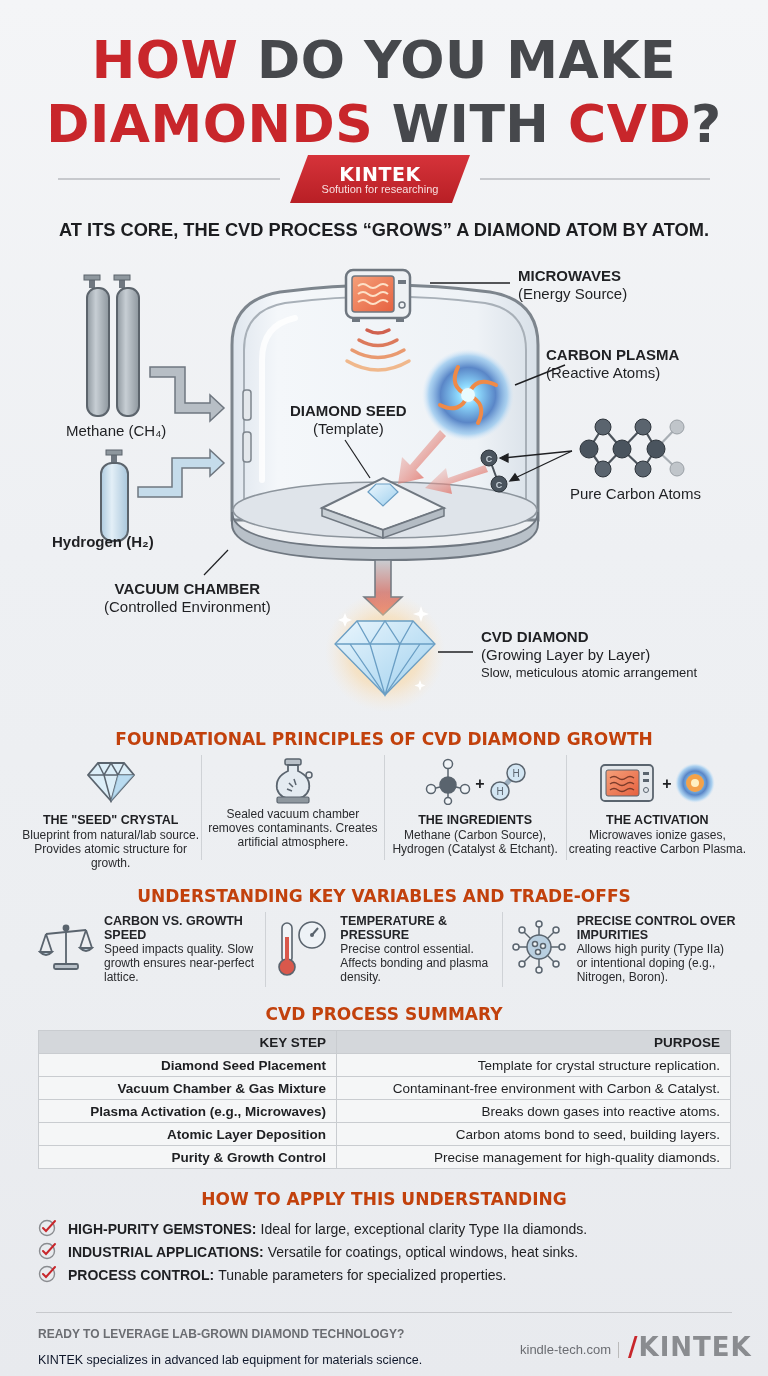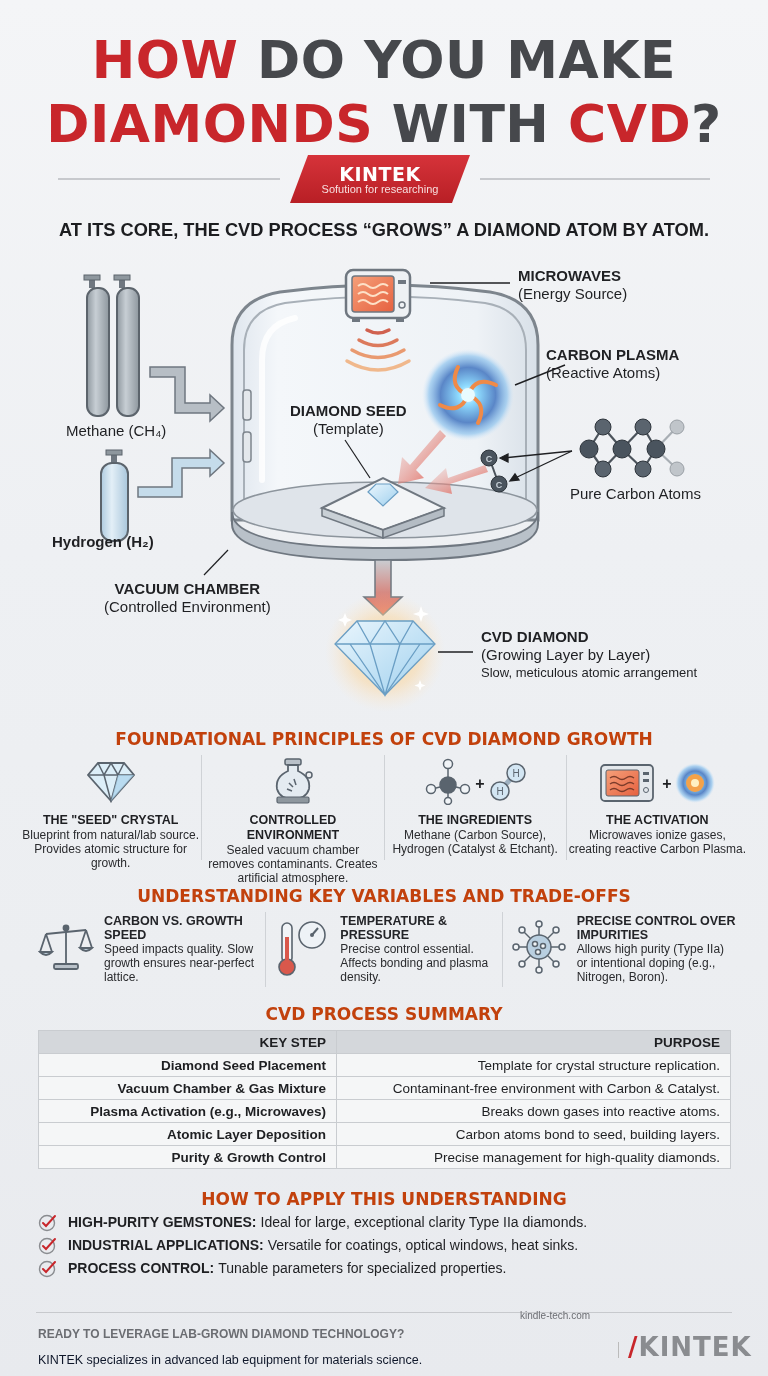--- a/index.html
+++ b/index.html
@@ -76,29 +76,29 @@
     border-collapse: collapse; font-size: 13.5px;
   }
   .table th, .table td { border: 1px solid #c9ccd0; padding: 0 10px; height: 23px; text-align: right; }
   .table th { background: #d4d7db; font-weight: bold; color: #1e1f22; }
   .table td { background: #f5f6f7; }
   .table td.step { font-weight: bold; padding-left: 44px; }
   .table .c1 { width: 298px; }
 
   
   .apply { position: absolute; left: 38px; top: 1214px; }
-  .apply-item { display: flex; align-items: flex-start; height: 23px; font-size: 14px; }
+  .apply-item { display: flex; align-items: flex-end; height: 23px; font-size: 14px; }
   .apply-item .chk { width: 22px; height: 18px; margin-right: 8px; }
   .apply-item .k { font-weight: bold; margin-right: 4px; }
 
   
   .footer-line { position: absolute; left: 36px; width: 696px; top: 1312px; height: 1px; background: #c7c9cd; }
   .cta { position: absolute; left: 38px; top: 1327px; font-size: 12px; font-weight: bold; color: #6b6d72; }
   .cta-desc { position: absolute; left: 38px; top: 1345px; font-size: 12.5px; color: #0f172a; margin-top: 8px; }
-  .site { position: absolute; left: 520px; top: 1310px; font-size: 10px; color: #6b6d72; }
+  .site { position: absolute; left: 520px; top: 1342px; font-size: 13px; color: #6b6d72; }
   .site-sep { position: absolute; left: 618px; top: 1342px; width: 1px; height: 16px; background: #bbb; }
   .foot-logo { position: absolute; left: 628px; top: 1332px; font-family: "DejaVu Sans", sans-serif; font-weight: bold; font-size: 26px; color: #8a8c90; letter-spacing: 1px; }
   .foot-logo .slash { color: #c8262b; }
 </style>
 </head>
 <body>
 
 <div class="title t1">
   <span class="red">HOW </span><span class="dark">DO YOU MAKE</span>
 </div>
@@ -321,21 +321,20 @@
   <div class="principle">
     <div class="icon">
       <svg width="44" height="48" viewBox="0 0 44 48">
         <rect x="14" y="2" width="16" height="6" rx="2" fill="#b9c1c9" stroke="#5a646e" stroke-width="1.5"></rect>
         <path d="M17 8 L17 14 Q4 20 6 32 Q9 42 22 42 Q35 42 38 32 Q40 20 27 14 L27 8 Z" fill="#e4ebf1" stroke="#5a646e" stroke-width="1.8"></path>
         <circle cx="38" cy="18" r="3" fill="none" stroke="#5a646e" stroke-width="1.5"></circle>
         <path d="M18 26 l4 4 M23 22 l2 6 M16 32 l5 2" stroke="#5a646e" stroke-width="1.5"></path>
         <rect x="6" y="40" width="32" height="6" rx="1.5" fill="#8e979e" stroke="#5a646e" stroke-width="1.2"></rect>
       </svg>
     </div>
-    <div class="ptitle">CONTROLLED ENVIRONMENT</div>
     <div class="pdesc">Sealed vacuum chamber removes contaminants. Creates artificial atmosphere.</div>
   </div>
   <div class="principle">
     <div class="icon">
       <svg width="110" height="48" viewBox="0 0 110 48">
         <g stroke="#5a646e" stroke-width="1.5" fill="#f1f4f7">
           <line x1="28" y1="28" x2="28" y2="8"></line>
             <line x1="28" y1="28" x2="12" y2="32"></line>
             <line x1="28" y1="28" x2="44" y2="32"></line>
             <line x1="28" y1="28" x2="28" y2="44"></line>

